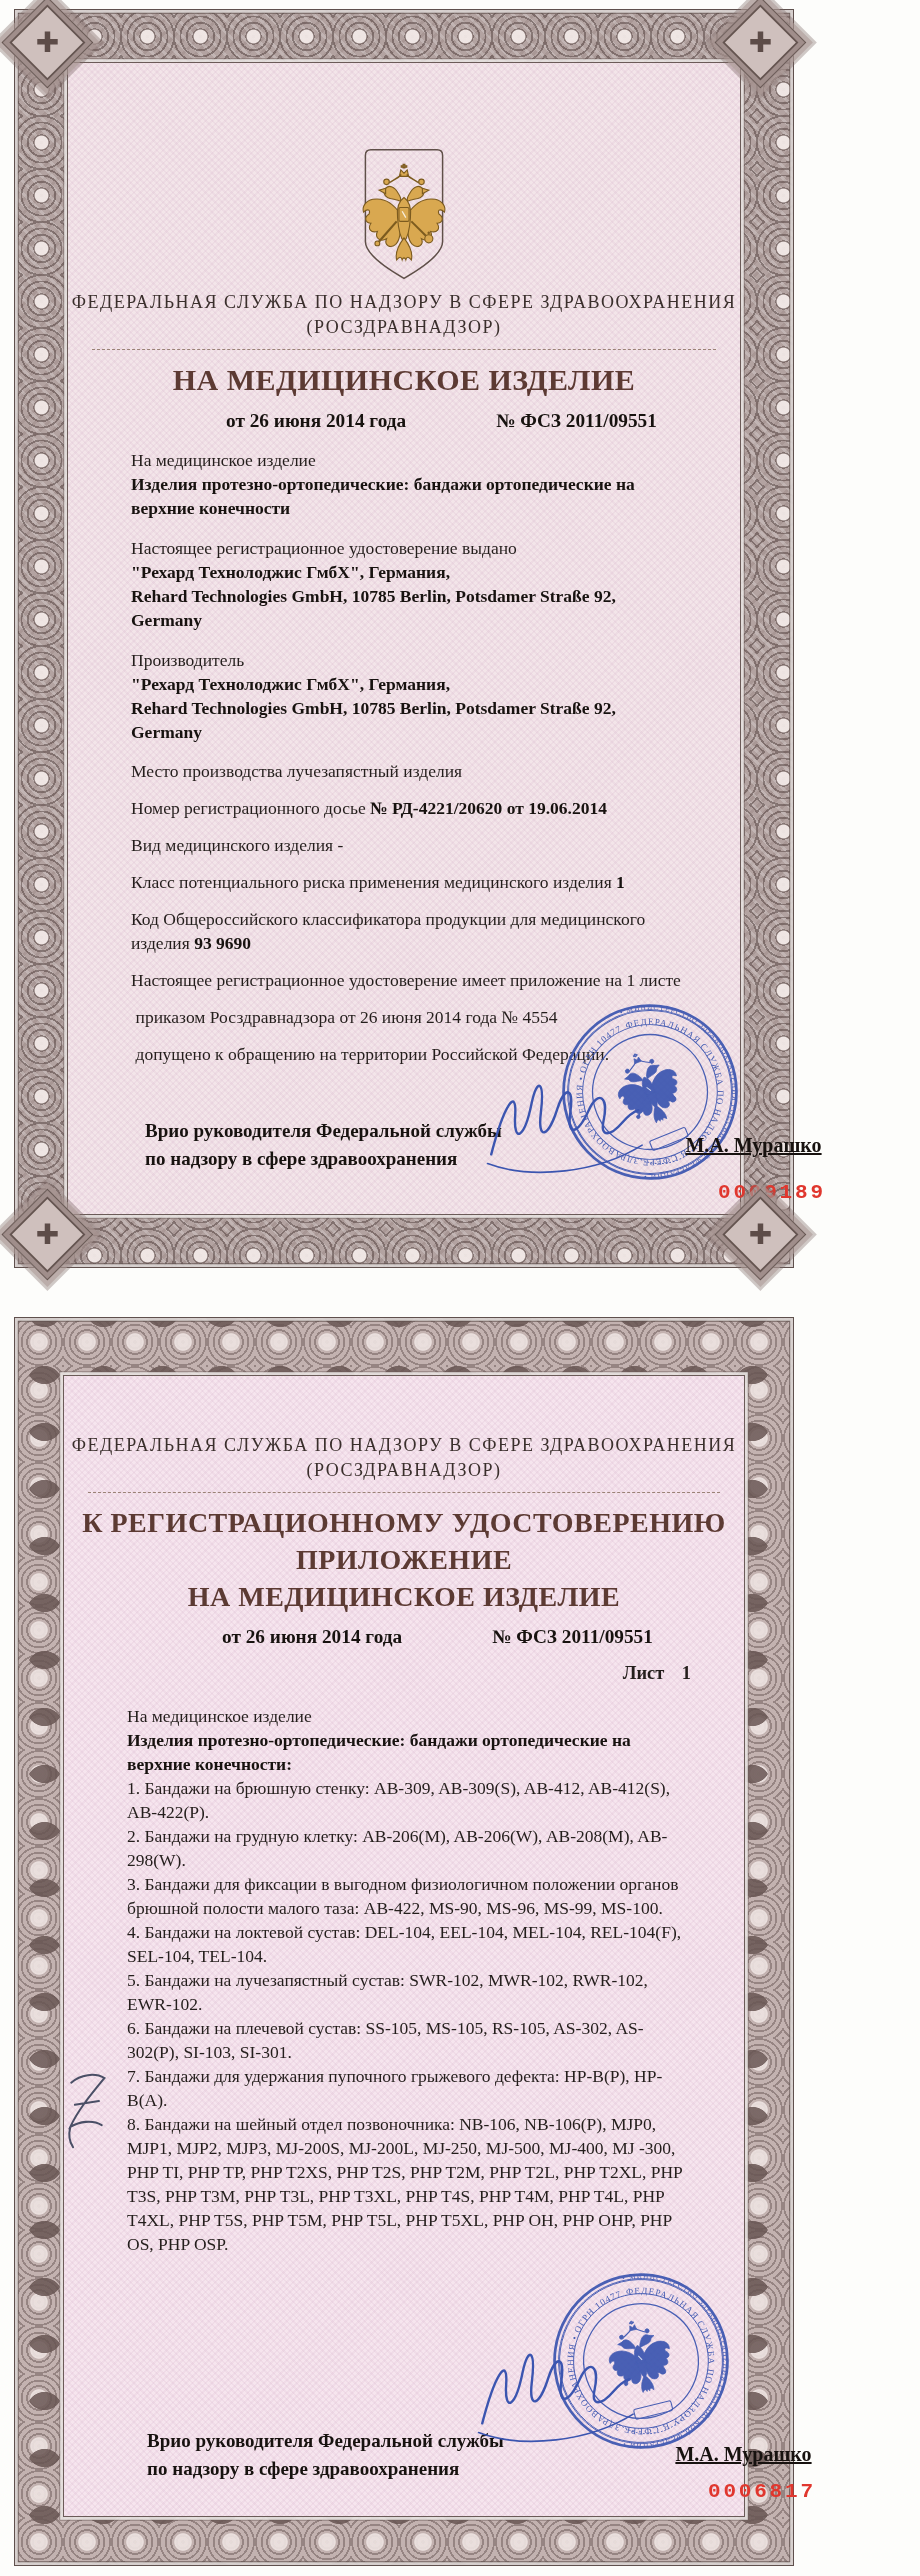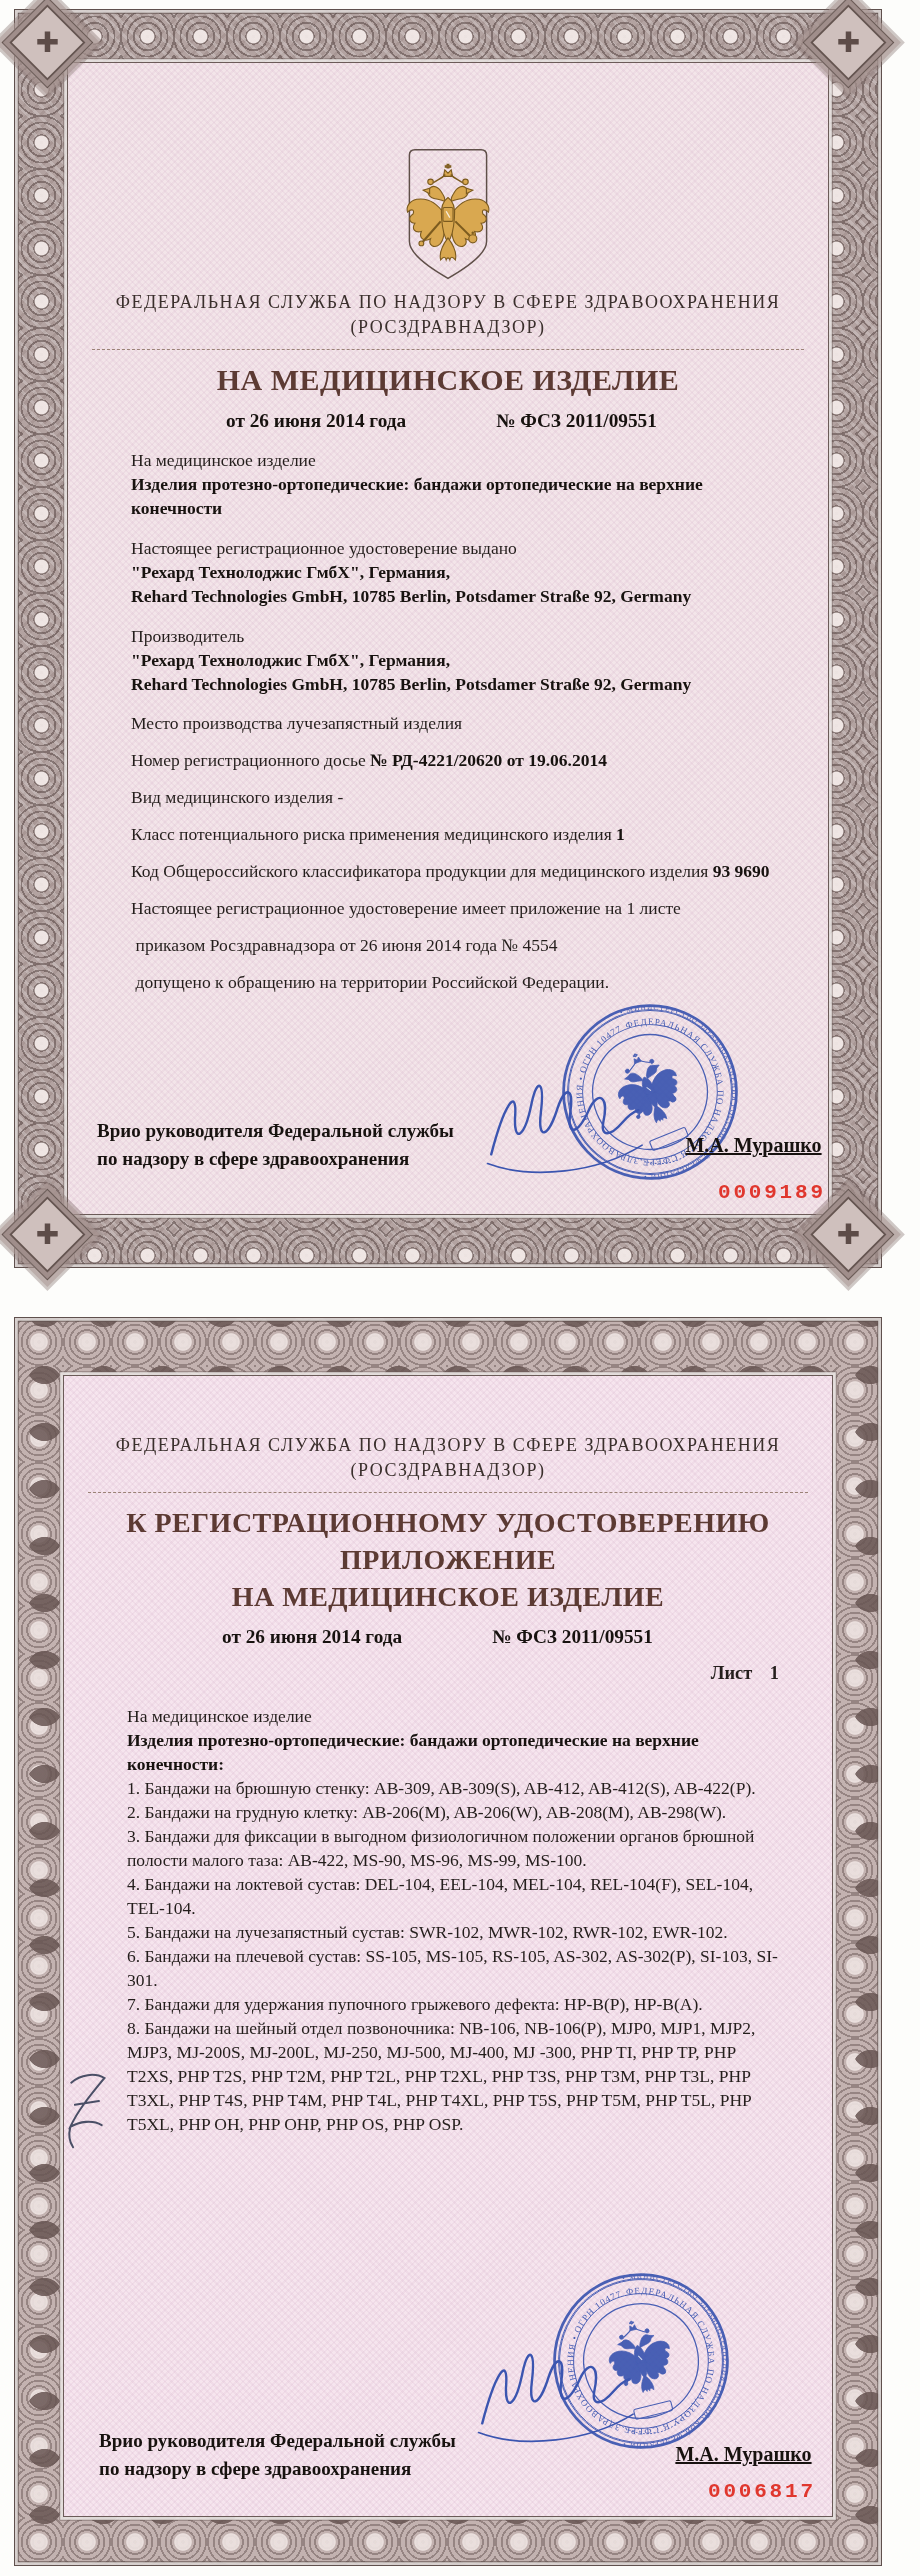--- a/index.html
+++ b/index.html
@@ -4,21 +4,21 @@
 <style>
   html,body{margin:0;padding:0;}
   body{
     width:920px;height:2576px;position:relative;
     background:#fdfdfb;
     font-family:"Liberation Serif", serif;
     color:#241e1c;
     -webkit-font-smoothing:antialiased;
   }
   .page{
-    position:absolute;left:14px;width:868px;box-sizing:border-box;
+    position:absolute;left:14px;width:780px;box-sizing:border-box;
     border:1.8px solid #5f504d;
     background-color:#b3a3a1;
     background-image:
       radial-gradient(circle at 50% 50%, rgba(242,233,231,.95) 0 6.4px, rgba(242,233,231,0) 7.4px),
       repeating-radial-gradient(circle at 50% 50%, rgba(88,70,68,.55) 0 1.8px, rgba(88,70,68,0) 1.8px 6.4px),
       repeating-linear-gradient(45deg, rgba(255,255,255,.20) 0 2.8px, rgba(255,255,255,0) 2.8px 8.3px),
       repeating-linear-gradient(-45deg, rgba(120,98,95,.18) 0 2.8px, rgba(120,98,95,0) 2.8px 9.2px);
     background-size:53px 53px,53px 53px,auto,auto;
     box-shadow: inset 0 0 0 2.8px rgba(250,246,244,.75), inset 0 0 0 3.7px rgba(95,80,77,.8);
   }
@@ -68,21 +68,21 @@
   .date-row .n{margin-left:90px;}
   .sheet{margin-top:14.7px;padding-right:53px;text-align:right;font-weight:bold;font-size:18.4px;word-spacing:13px;}
 
   .body-txt{padding:0 53px 0 63px;font-size:17.5px;line-height:24px;text-align:left;}
   .body-txt p{margin:0;}
   .gap{margin-top:15.6px !important;}
   .gap-s{margin-top:13px !important;}
   .ind{padding-left:4.6px;}
   b,.bold{font-weight:bold;color:#17120f;}
 
-  .sig-label{position:absolute;font-weight:bold;font-size:19px;line-height:28px;color:#17120f;}
+  .sig-label{position:absolute;font-weight:bold;font-size:19px;line-height:28px;color:#17120f;margin-left:48px;}
   .p1 .sig-label{left:29px;top:1054px;}
   .p2 .sig-label{left:35px;top:1051px;}
   .seal{position:absolute;width:182px;height:182px;opacity:.92;}
   .p1 .seal{left:491px;top:938px;transform:rotate(-22deg);}
   .p2 .seal{left:486px;top:894px;transform:rotate(-14deg);}
   .signature{position:absolute;width:232px;height:138px;}
   .p1 .signature{left:379px;top:992px;}
   .p2 .signature{left:374px;top:948px;}
   .sig-name{position:absolute;width:193px;text-align:center;font-weight:bold;font-size:20px;color:#17120f;text-decoration:underline;}
   .p1 .sig-name{left:589px;top:1071px;}

